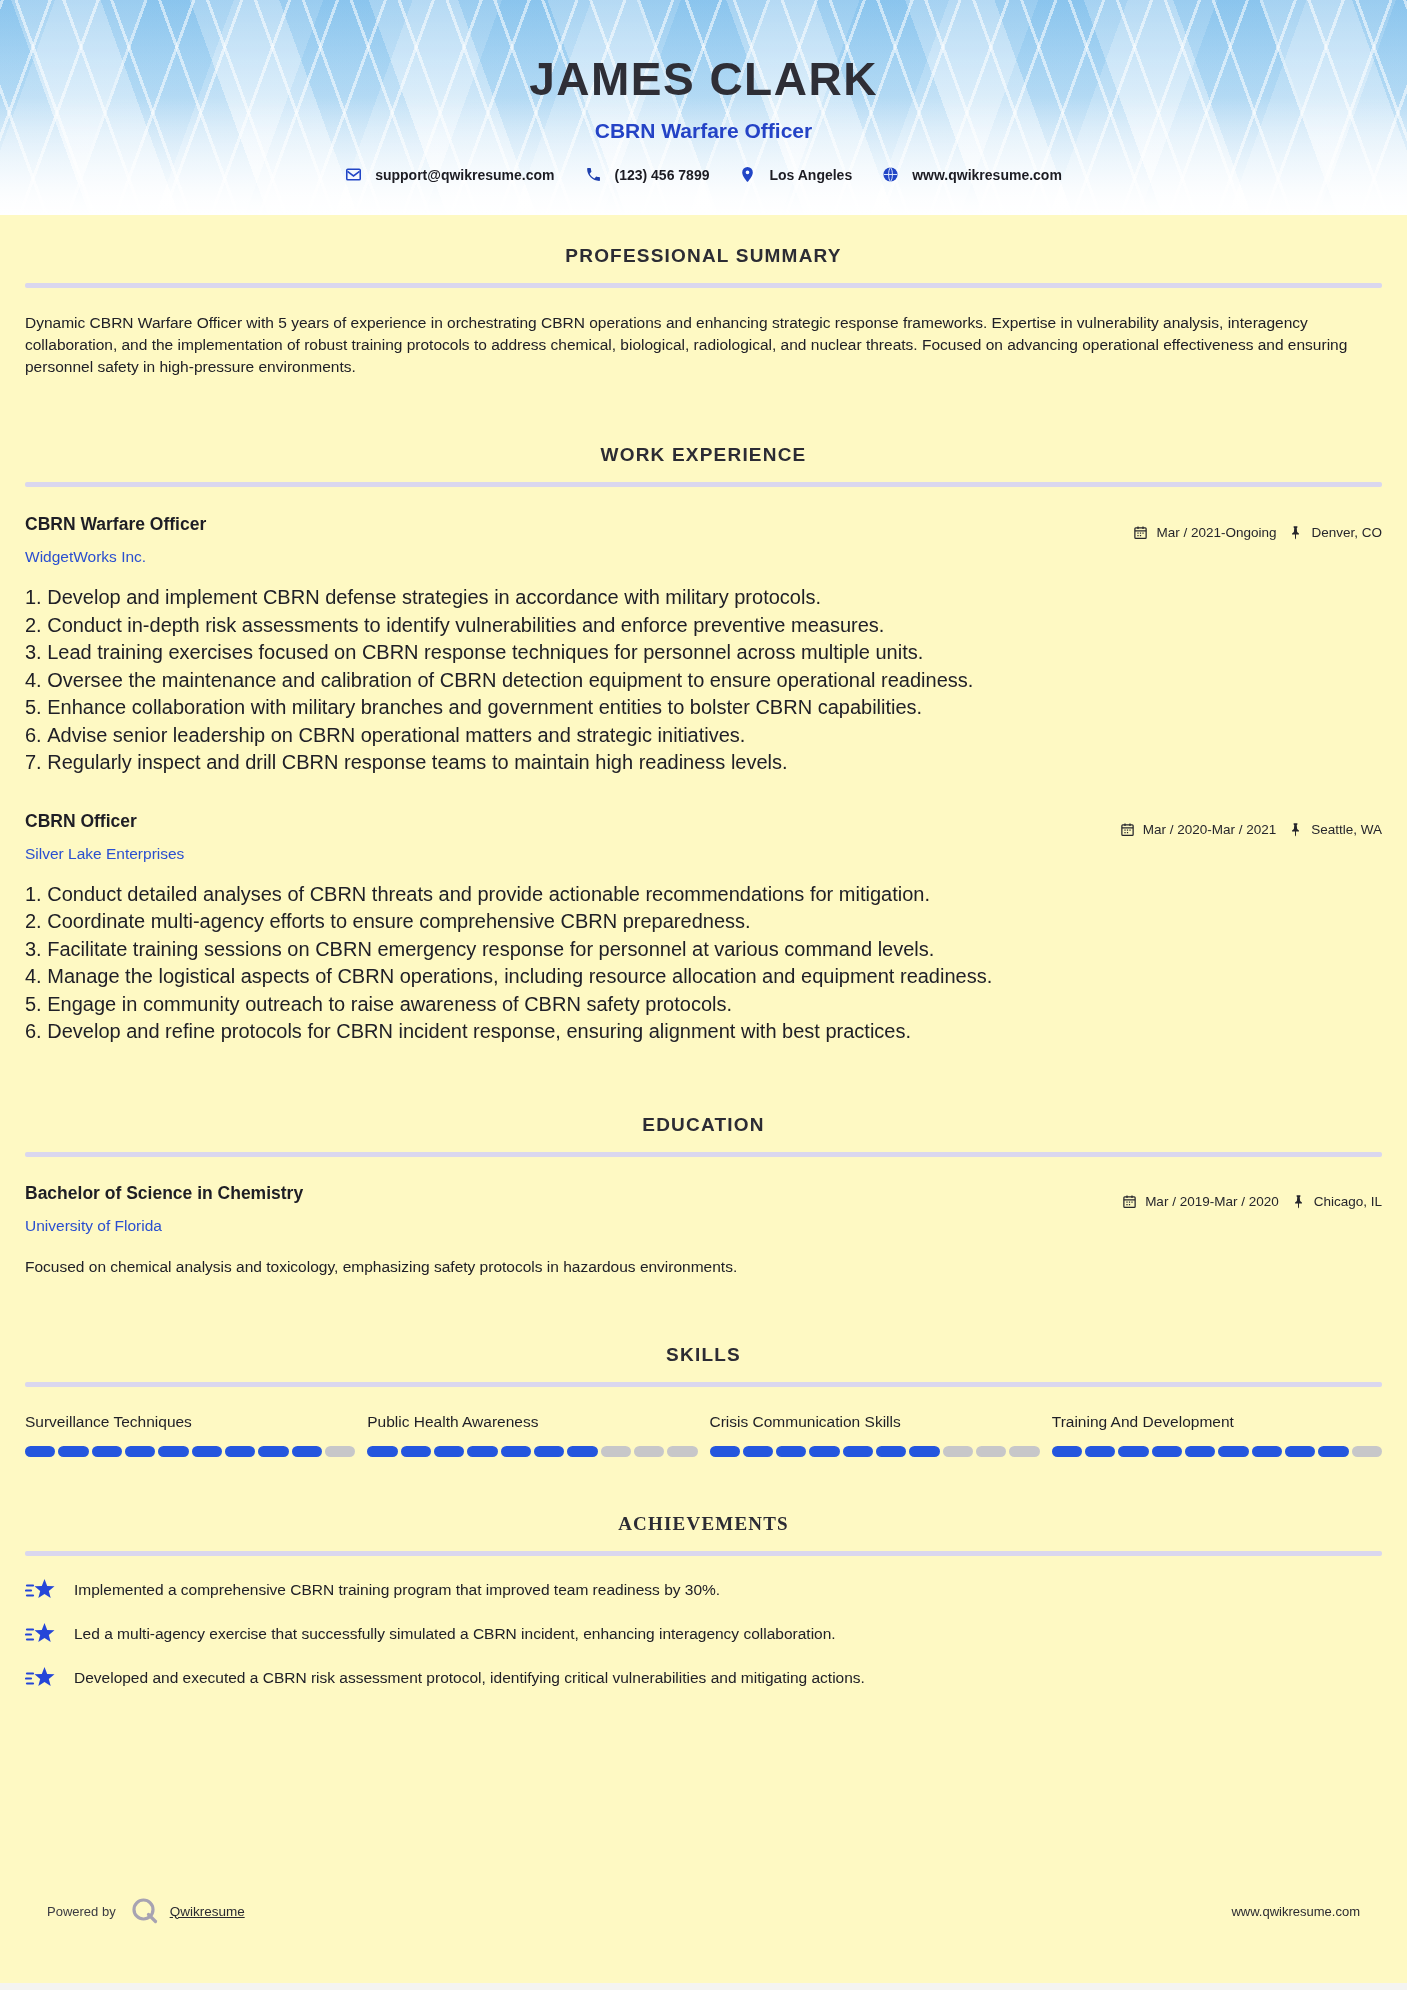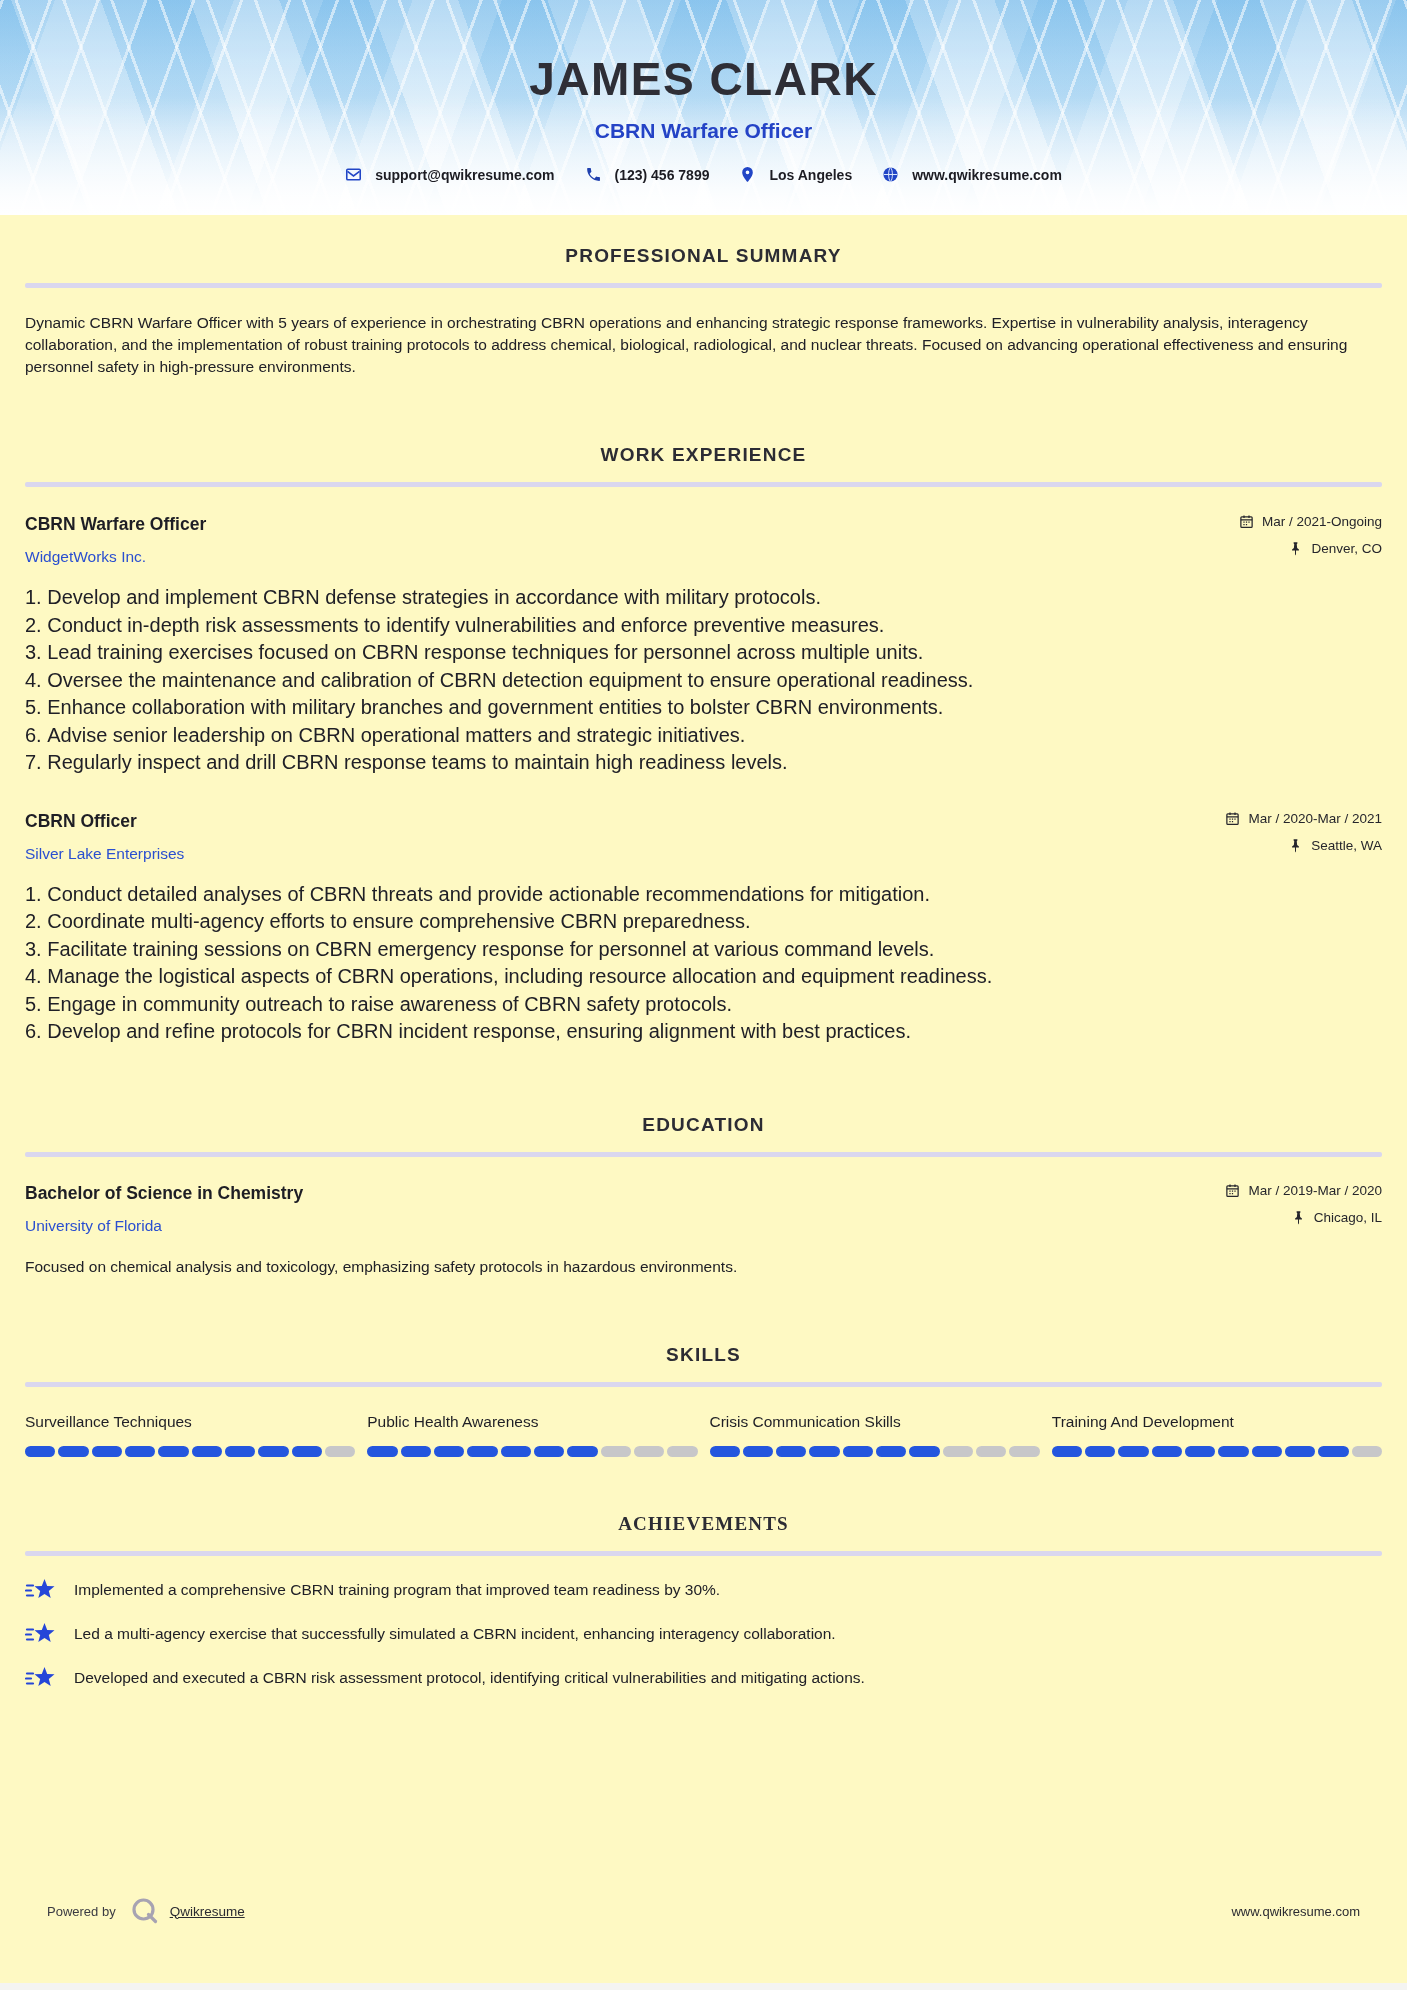--- a/index.html
+++ b/index.html
@@ -91,21 +91,21 @@
   .mt-edu { margin-top: 68px; }
   .mt-skills { margin-top: 68px; }
   .mt-ach { margin-top: 56px; font-family: Liberation Serif, serif; }
   
   .entry-head { display: flex; align-items: flex-start; }
   .job-1 { margin-top: 27px; }
   .job-2 { margin-top: 34px; }
   .edu-head { margin-top: 26px; }
   .entry-title { font-size: 17.5px; font-weight: 700; color: #1e1e25; }
   .entry-company { margin-top: 13px; font-size: 15.5px; color: #2a4fd0; }
-  .entry-meta { margin-left: auto; display: flex; flex-direction: column; align-items: flex-end; gap: 12px; }
+  .entry-meta { margin-left: auto; display: flex; flex-direction: row; align-items: flex-end; gap: 12px; margin-top: 11px; }
   .meta-row { display: flex; align-items: center; gap: 8px; font-size: 13.5px; color: #26262c; }
   .micon { width: 15px; height: 15px; display: block; }
   .duty-list {
     margin-top: 18px;
     list-style: decimal inside;
     font-size: 20px;
     line-height: 27.5px;
     color: #202027;
   }
   .edu-desc { margin-top: 23px; font-size: 15.5px; color: #202027; }
@@ -212,21 +212,21 @@
               </svg>
             <span>Denver, CO</span>
           </div>
         </div>
       </div>
       <ol class="duty-list">
         <li>Develop and implement CBRN defense strategies in accordance with military protocols.</li>
         <li>Conduct in-depth risk assessments to identify vulnerabilities and enforce preventive measures.</li>
         <li>Lead training exercises focused on CBRN response techniques for personnel across multiple units.</li>
         <li>Oversee the maintenance and calibration of CBRN detection equipment to ensure operational readiness.</li>
-        <li>Enhance collaboration with military branches and government entities to bolster CBRN environments.</li>
+        <li>Enhance collaboration with military branches and government entities to bolster CBRN capabilities.</li>
         <li>Advise senior leadership on CBRN operational matters and strategic initiatives.</li>
         <li>Regularly inspect and drill CBRN response teams to maintain high readiness levels.</li>
       </ol>
     </div>
 
     <div class="job-2">
       <div class="entry-head">
         <div>
           <div class="entry-title">CBRN Officer</div>
           <div class="entry-company">Silver Lake Enterprises</div>

